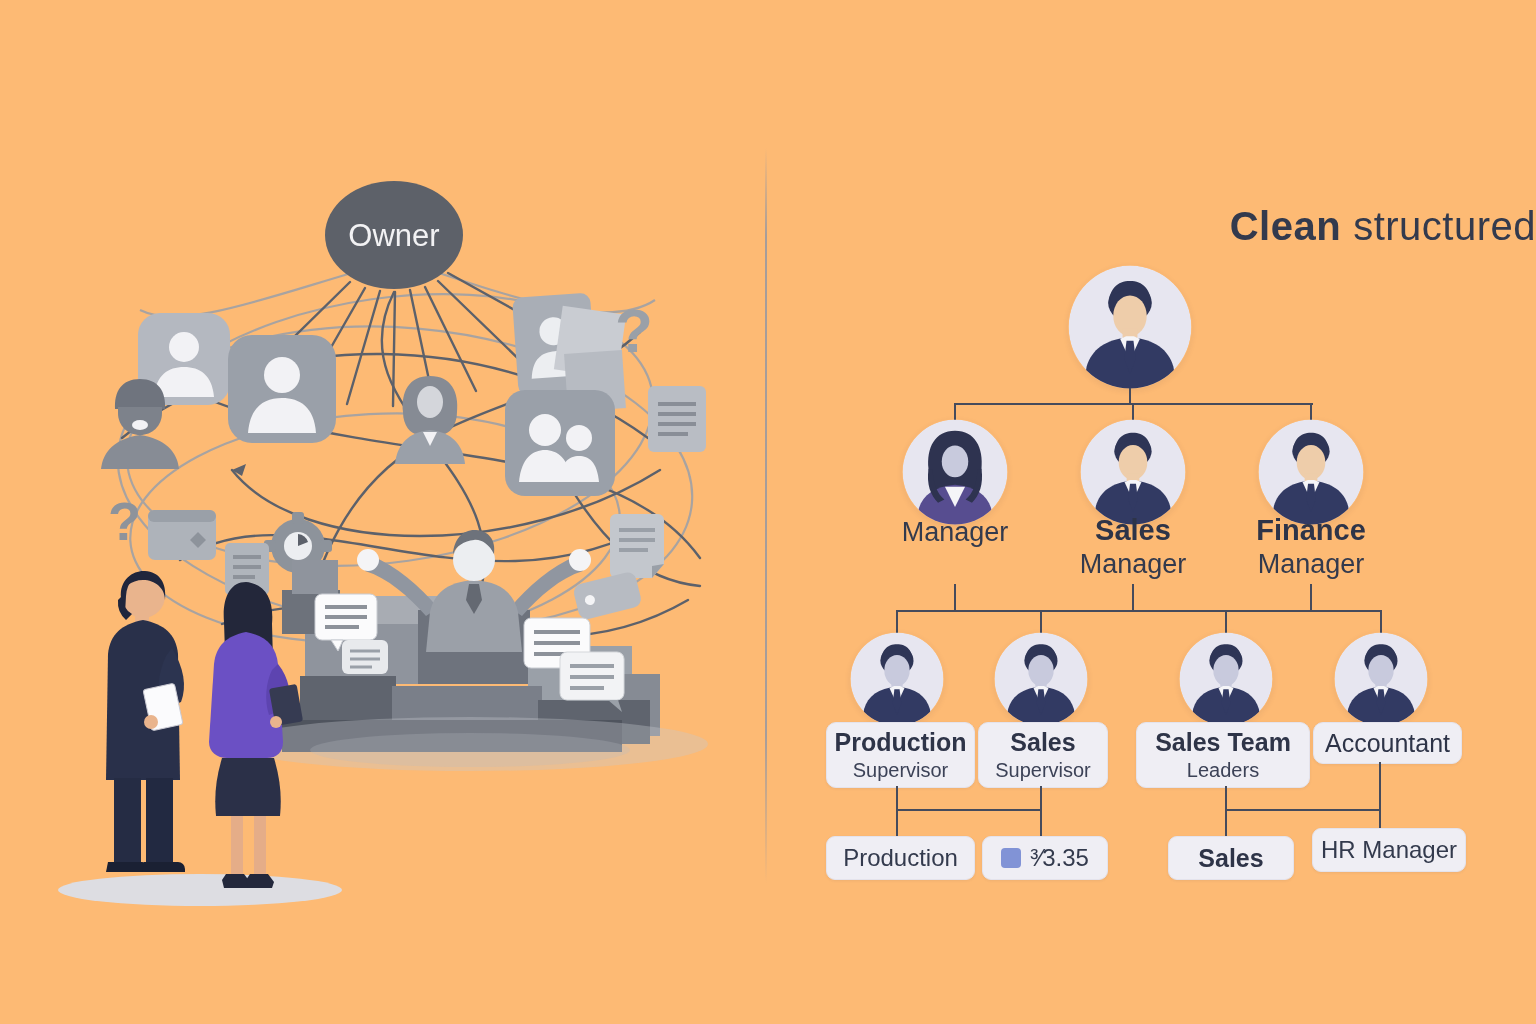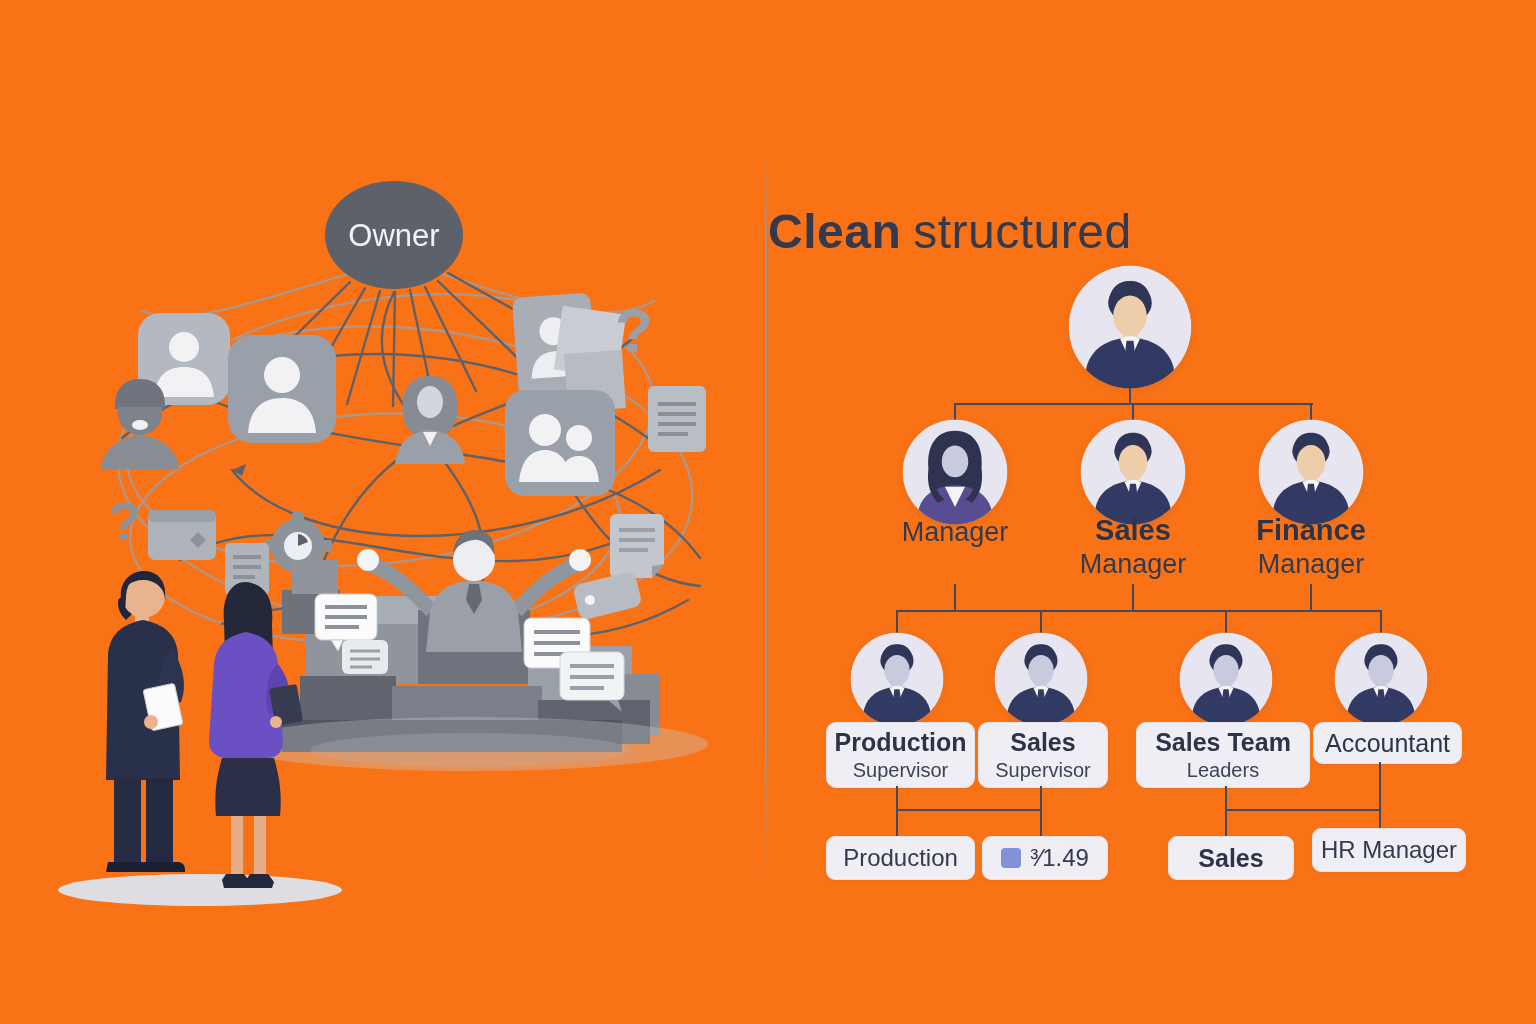--- a/index.html
+++ b/index.html
@@ -1,25 +1,25 @@
 <!DOCTYPE html>
 <html><head>
 <meta charset="utf-8">
 <style>
   html,body{margin:0;padding:0;background:#e9e9ec;}
   .stage{
     position:relative;width:1536px;height:1024px;overflow:hidden;
-    background:#f97316;font-family:"Liberation Sans",sans-serif;color:#2e3448;
+    background:#fdba74;font-family:"Liberation Sans",sans-serif;color:#2e3448;
   }
   
   .divider{position:absolute;left:765px;top:148px;width:2px;height:735px;
     background:linear-gradient(to bottom,rgba(170,170,180,0),rgba(150,152,162,.85) 12%,rgba(150,152,162,.85) 80%,rgba(170,170,180,0));}
   
-  .title{position:absolute;left:768px;top:204px;width:768px;text-align:left;
-    font-size:48px;color:#333a4d;letter-spacing:.5px;}
+  .title{position:absolute;left:768px;top:204px;width:768px;text-align:right;
+    font-size:40px;color:#333a4d;letter-spacing:.5px;}
   .title .w1{font-weight:700;}
   .title .w2{font-weight:400;margin-left:12px;}
   .avatar{position:absolute;border-radius:50%;overflow:hidden;
     box-shadow:0 2px 6px rgba(40,40,70,.08);}
   .ln{position:absolute;background:#454b5c;}
   .lbl2{position:absolute;width:224px;text-align:center;line-height:1.12;}
   .lbl2 .l1{font-weight:700;font-size:29px;color:#2e3448;}
   .lbl2 .l2{font-weight:400;font-size:27px;color:#333a4d;margin-top:3px;text-align:center;}
   .nodebox{position:absolute;background:#efeef4;border:1px solid #e4e3ec;border-radius:10px;
     box-shadow:0 1px 3px rgba(40,40,70,.07);display:flex;flex-direction:column;
@@ -373,21 +373,21 @@
   <div class="ln" style="left:896px;top:809px;width:146px;height:2px"></div>
   <div class="ln" style="left:1225px;top:786px;width:2px;height:50px"></div>
   <div class="ln" style="left:1379px;top:762px;width:2px;height:74px"></div>
   <div class="ln" style="left:1225px;top:809px;width:156px;height:2px"></div>
 
   <div class="leafbox" style="left:826px;top:836px;width:147px">
     <span>Production</span>
   </div>
   <div class="leafbox" style="left:982px;top:836px;width:124px">
     <span class="bluesq"></span>
-    <span>³⁄1.49</span>
+    <span>³⁄3.35</span>
   </div>
   <div class="leafbox bold" style="left:1168px;top:836px;width:124px">
     <span>Sales</span>
   </div>
   <div class="leafbox" style="left:1312px;top:828px;width:152px">
     <span>HR Manager</span>
   </div>
 
 </div>
 

